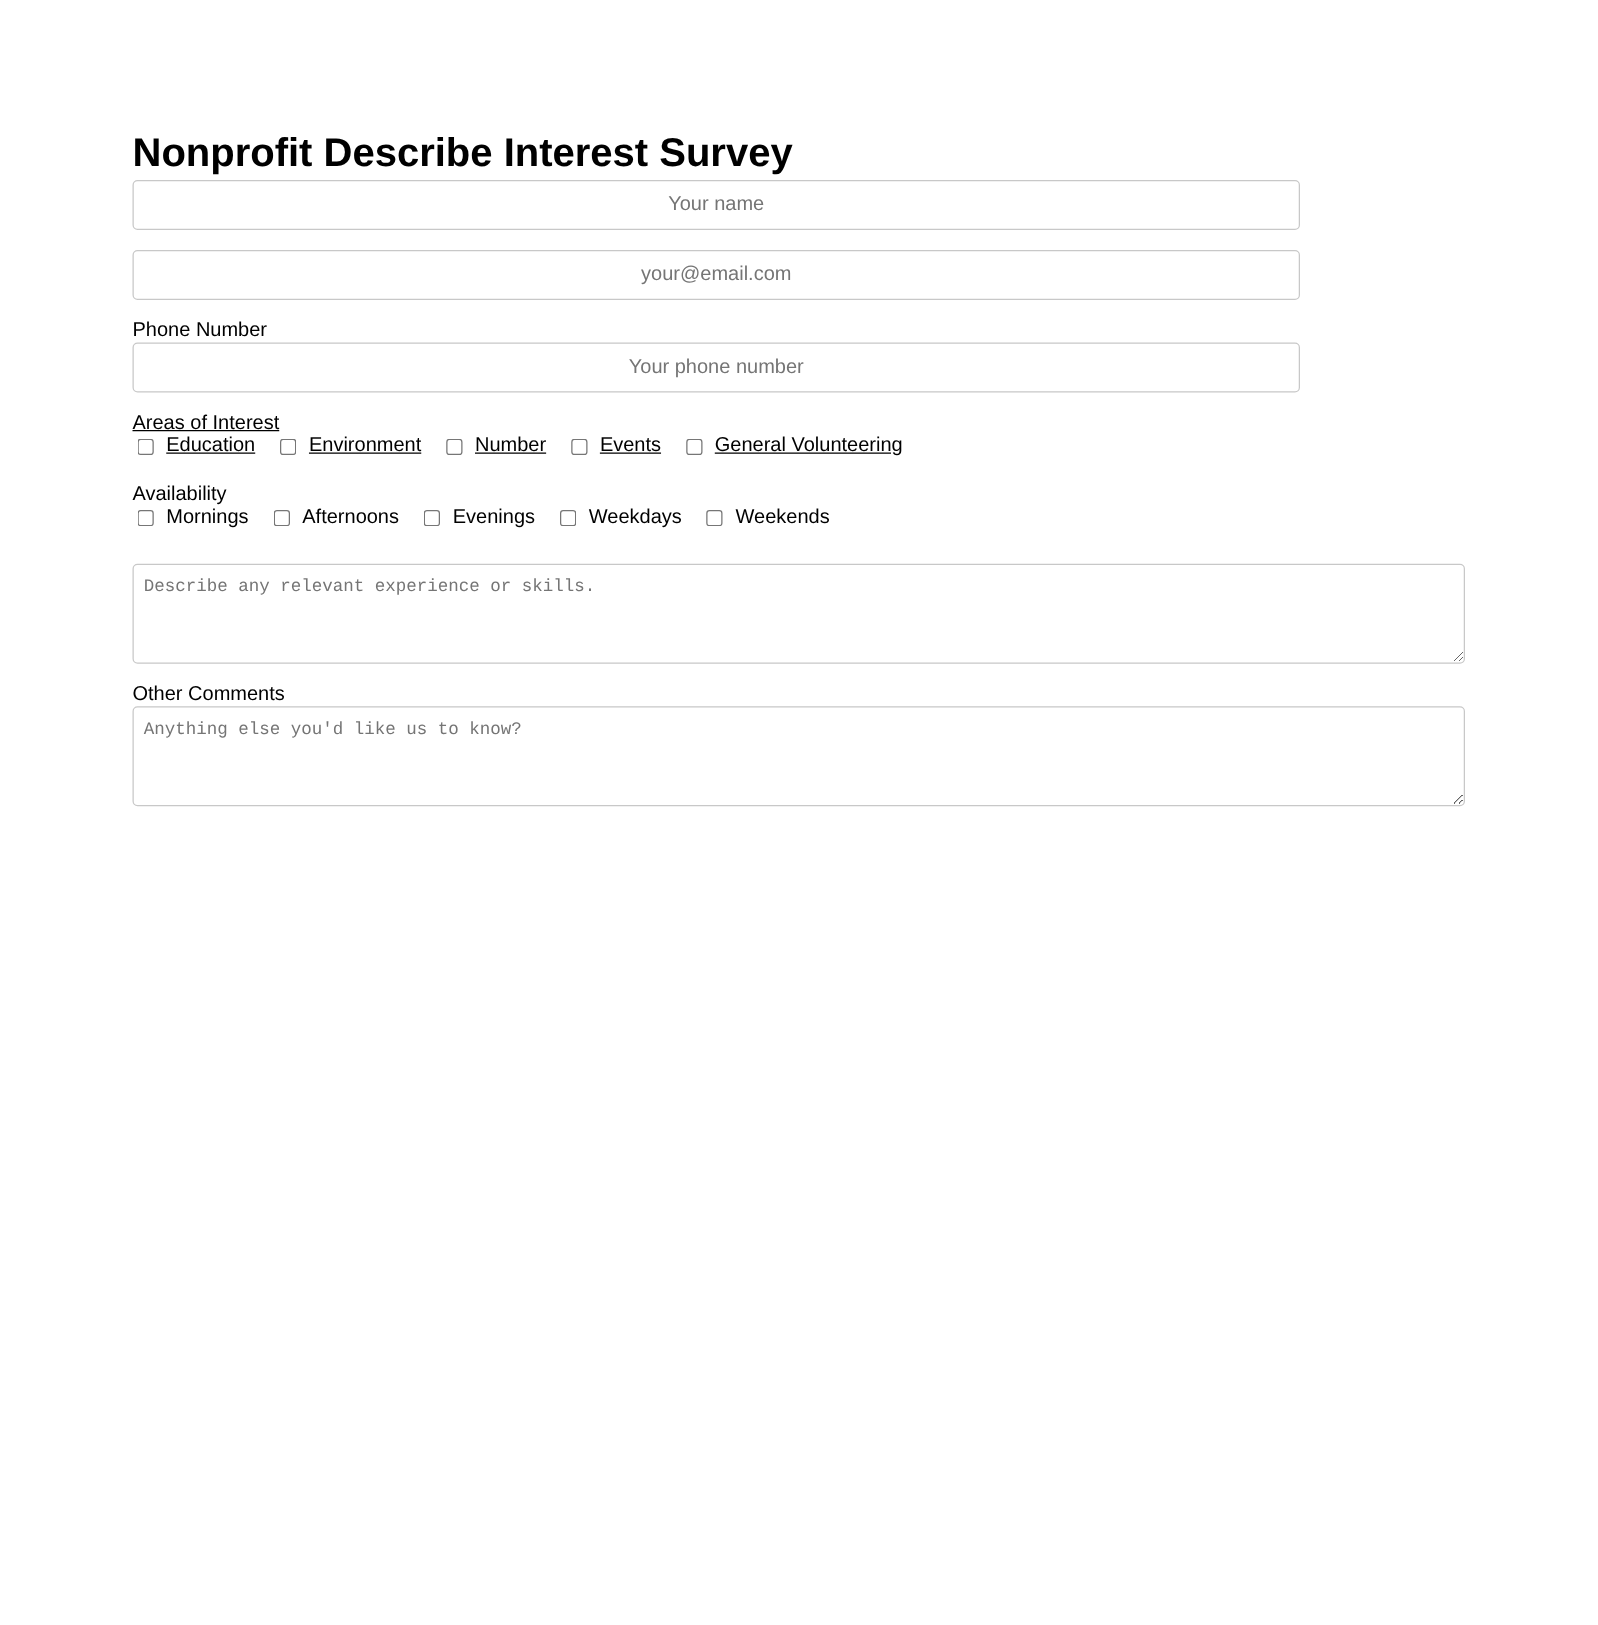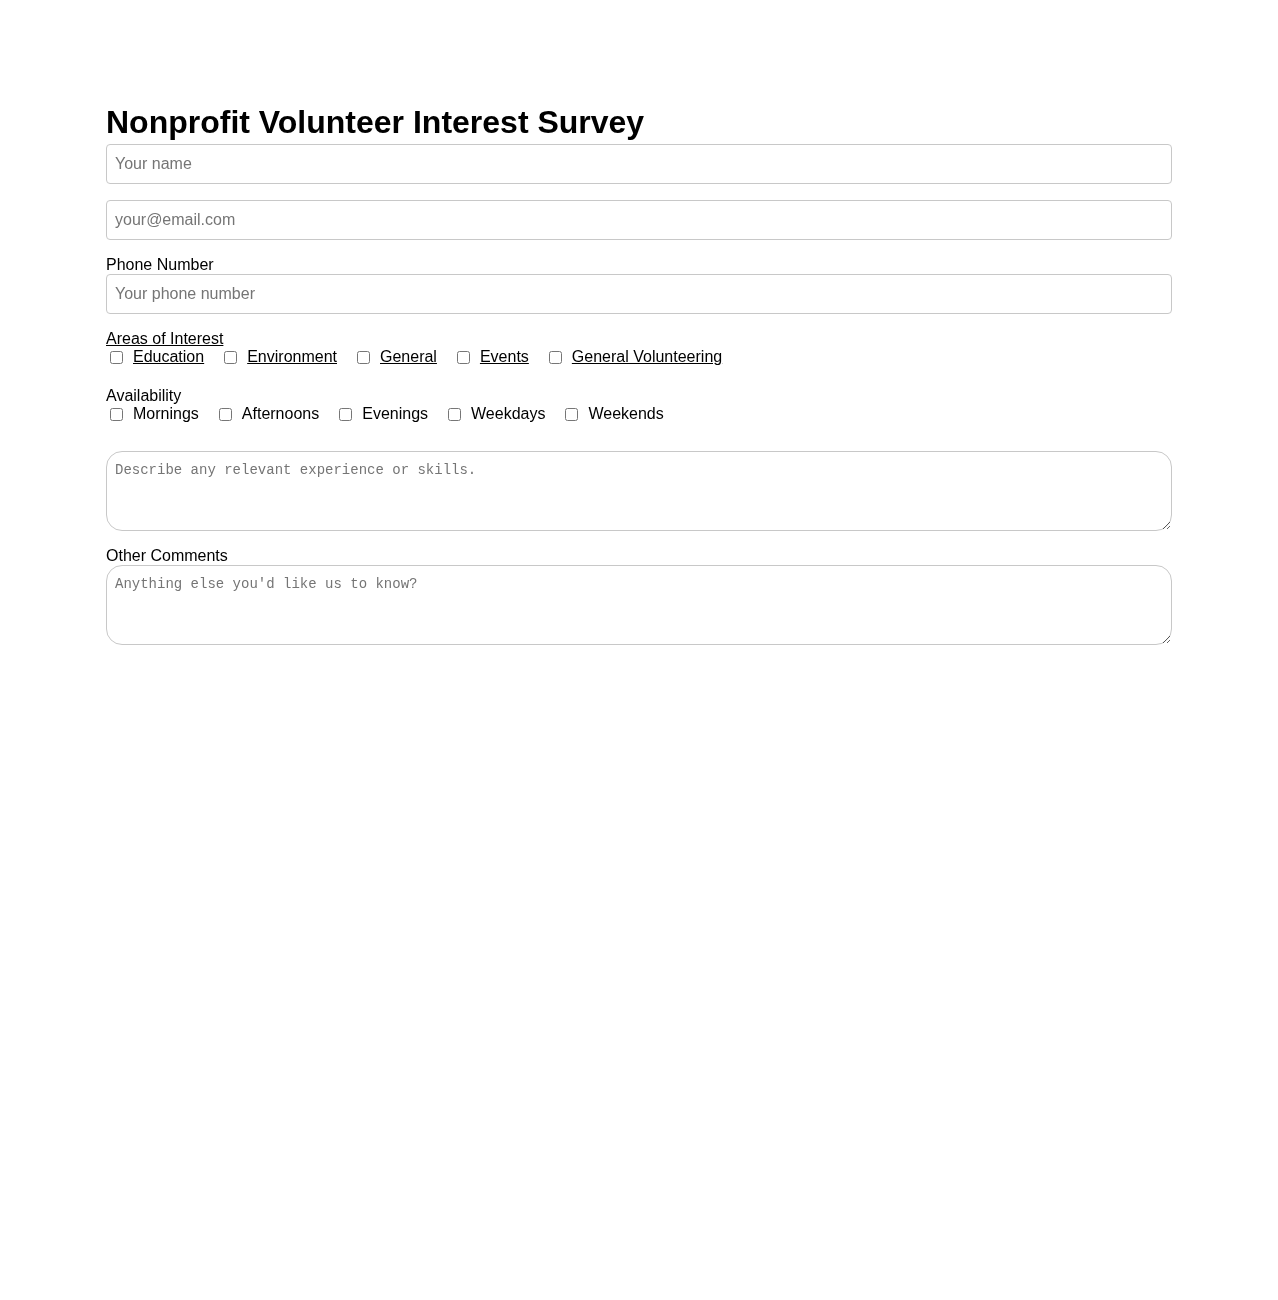--- a/index.html
+++ b/index.html
@@ -29,31 +29,32 @@
       height: 42px;
     }
     .field-label {
       display: block;
       font-size: 16px;
       line-height: 18px;
       height: 18px;
     }
     .text-input {
       box-sizing: border-box;
-      width: 1066px;
+      width: 934px;
       height: 40px;
       border: 1px solid #c8c8c8;
       border-radius: 4px;
       padding: 0 8px;
       font-family: "Liberation Sans", sans-serif;
       font-size: 16px;
       color: #a16207;
       outline: none;
       display: block;
       margin: 0;
+      text-align: center;
     }
     .text-input::placeholder { color: #757575; }
     .group { margin-bottom: 16px; }
     .check-row {
       display: flex;
       align-items: flex-start;
       height: 20px;
       font-size: 16px;
     }
     .check-item {
@@ -64,36 +65,36 @@
     .check-item input {
       width: 13px;
       height: 13px;
       margin: 0 10px 0 4px;
     }
     textarea {
       box-sizing: border-box;
       width: 1066px;
       height: 80px;
       border: 1px solid #c8c8c8;
-      border-radius: 16px;
+      border-radius: 4px;
       padding: 10px 8px;
       font-family: "Liberation Mono", monospace;
       font-size: 14px;
       display: block;
       margin: 0;
       outline: none;
       resize: vertical;
     }
     textarea::placeholder { color: #757575; }
   </style>
 </head>
 <body>
 
 <div class="container">
-  <h1>Nonprofit Volunteer Interest Survey</h1>
+  <h1>Nonprofit Describe Interest Survey</h1>
 
   <form>
     <div class="group">
       <input type="text" class="text-input" placeholder="Your name" style="">
     </div>
 
     <div class="group">
       <input type="email" class="text-input" placeholder="your@email.com" style="">
     </div>
 
@@ -108,21 +109,21 @@
         <label class="check-item">
           <input type="checkbox" style="">
           <span>Education</span>
         </label>
         <label class="check-item">
           <input type="checkbox" style="">
           <span>Environment</span>
         </label>
         <label class="check-item">
           <input type="checkbox" style="">
-          <span>General</span>
+          <span>Number</span>
         </label>
         <label class="check-item">
           <input type="checkbox" style="">
           <span>Events</span>
         </label>
         <label class="check-item">
           <input type="checkbox" style="">
           <span>General Volunteering</span>
         </label>
       </div>

